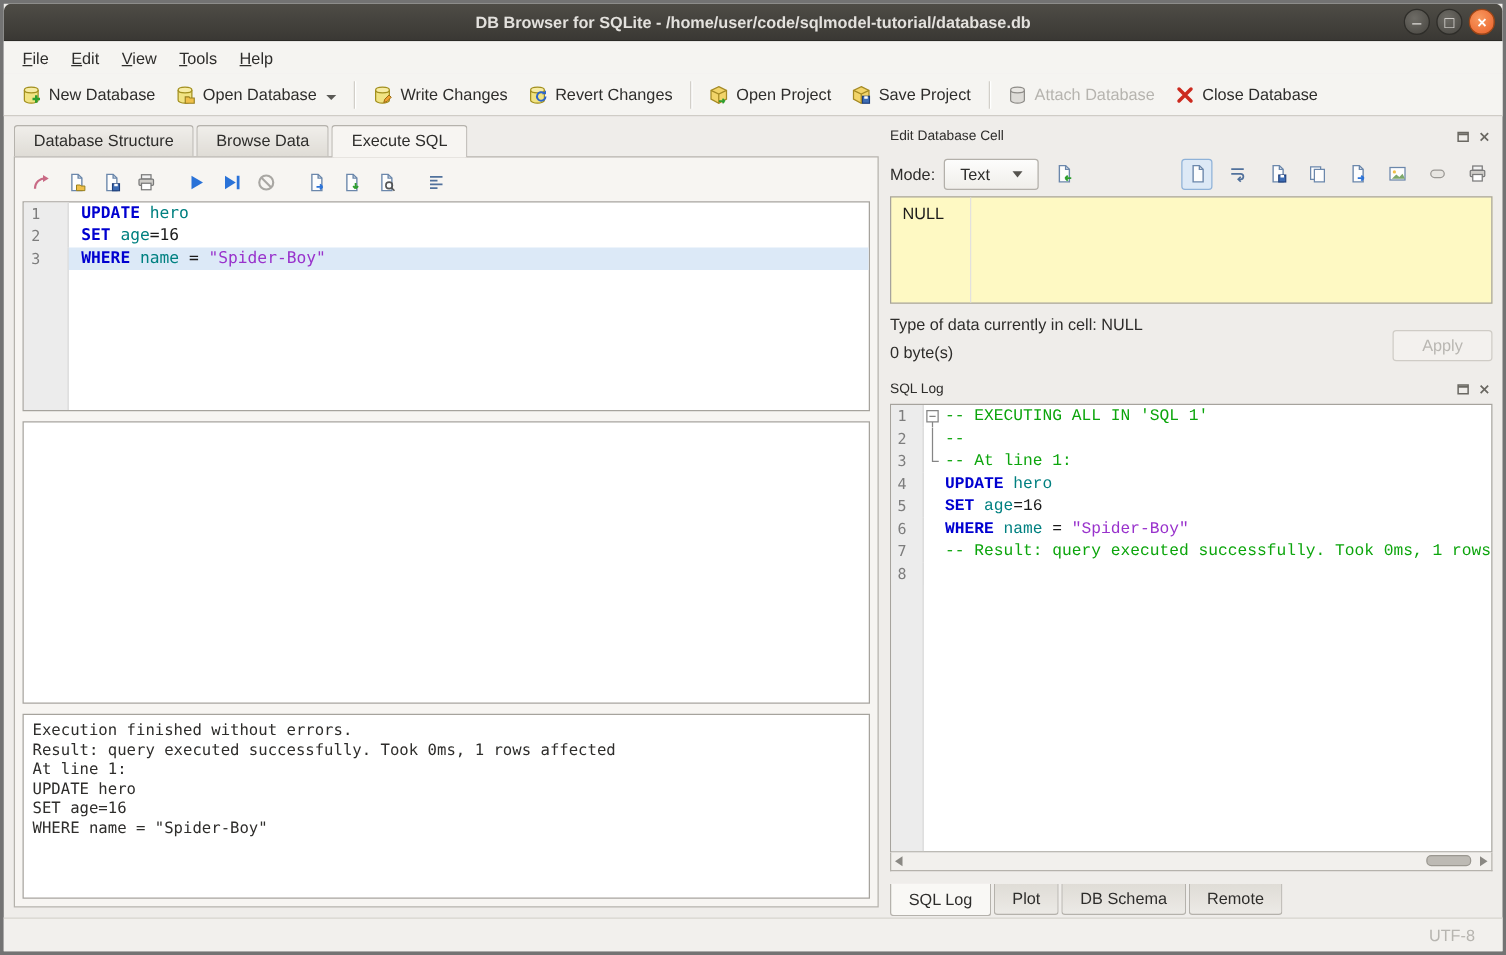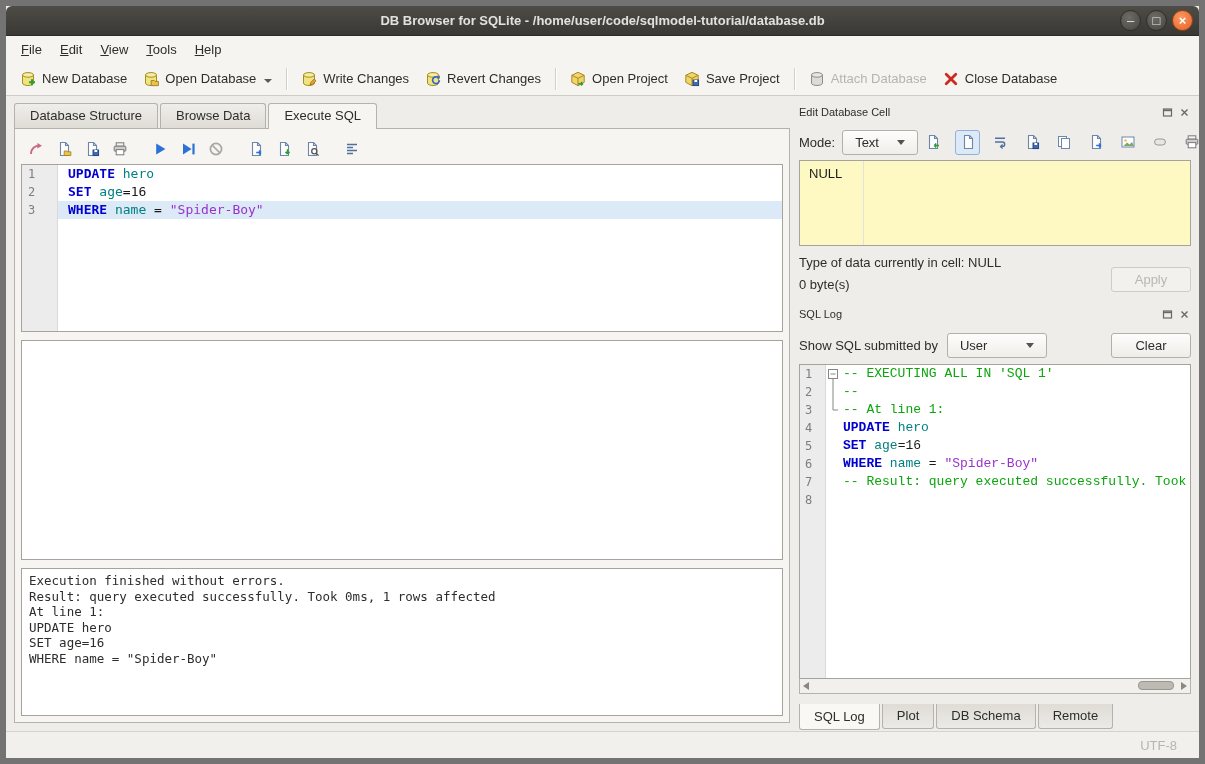--- a/index.html
+++ b/index.html
@@ -1,18 +1,18 @@
 <!DOCTYPE html>
 <html style="--c-kw: #0000d0; --c-id: #008080; --c-str: #9932cc; --c-com: #0ca50c; --c-pl: #1a1a1a;"><head>
 <meta charset="utf-8">
 <style>
   * { box-sizing: border-box; margin: 0; padding: 0; }
   html,body { width:1205px; height:764px; overflow:hidden; }
   body { font-family:"Liberation Sans",sans-serif; font-size:13px; color:#2e2d2b; background:#efedea; }
-  .window { width:1205px; height:764px; display:flex; flex-direction:column; border:6px solid #737373; background:#efedea; }
+  .window { width:1205px; height:764px; display:flex; flex-direction:column; border:3px solid #737373; background:#efedea; }
 
   
   .titlebar { height:30px; flex:none; background:linear-gradient(#4e4c46,#3a3834); border-bottom:1px solid #2b2a26; border-radius:6px 6px 0 0; position:relative; display:flex; align-items:center; justify-content:center; }
   .title-text { color:#e3e1dd; font-weight:bold; font-size:13px; }
   .window-controls { position:absolute; right:6px; top:4px; display:flex; gap:5px; }
   .ctl { width:21px; height:21px; border-radius:50%; display:flex; align-items:center; justify-content:center; font-size:13px; line-height:1; color:#e6e4e0; background:radial-gradient(circle at 40% 35%, #6e6c66, #474540); border:1px solid #2e2d29; }
   .ctl.close { background:radial-gradient(circle at 40% 35%, #f89a60, #ea5f28); border-color:#9c4516; color:#fff; font-weight:bold; }
 
   
   .menubar { height:26px; flex:none; background:#f5f4f1; display:flex; align-items:center; padding:0 6px; }
@@ -24,21 +24,21 @@
   .tb-btn.disabled .tb-label { color:#b6b4af; }
   .dd-arrow { width:0; height:0; border-left:4px solid transparent; border-right:4px solid transparent; border-top:4px solid #5a5955; margin-left:2px; margin-top:4px; }
   .tb-sep { width:1px; height:22px; background:#d2cfc9; box-shadow:1px 0 0 #ffffff; margin:0 6px; }
   .icon { display:inline-flex; align-items:center; justify-content:center; }
   .icon svg { display:block; }
 
   
   .workspace { flex:1; display:flex; min-height:0; }
 
   
-  .left-pane { width:784px; flex:none; display:flex; flex-direction:column; padding:7px 0 8px 8px; min-height:0; }
+  .left-pane { width:700px; flex:none; display:flex; flex-direction:column; padding:7px 0 8px 8px; min-height:0; }
   .main-tabbar { display:flex; align-items:flex-end; height:25px; position:relative; z-index:2; }
   .tab { padding:4px 15px 5px 15px; border:1px solid #b5b2ac; border-bottom:none; border-radius:3px 3px 0 0; background:linear-gradient(#f0eeea,#dfdcd6); margin-right:2px; font-size:13px; cursor:default; }
   .tab.active { background:#f7f5f2; margin-bottom:-1px; padding-bottom:6px; }
   .main-content { flex:1; border:1px solid #b5b2ac; background:#f7f5f2; display:flex; flex-direction:column; padding:5px 6px 6px 6px; min-height:0; }
 
   .sql-toolbar { height:30px; flex:none; display:flex; align-items:center; gap:3px; padding:2px; }
   .sqltb-btn { width:25px; height:25px; display:flex; align-items:center; justify-content:center; border-radius:3px; }
   .sqltb-sep { width:9px; }
 
   .sql-tabbar { height:26px; flex:none; display:flex; align-items:flex-end; margin-top:1px; position:relative; z-index:2; }
@@ -436,29 +436,20 @@
               </svg>
             </span>
             <span class="dock-icon">
               <svg width="11" height="11" viewBox="0 0 11 11">
                 <path d="M2.5 2.5l6 6M8.5 2.5l-6 6" stroke="#6a6862" stroke-width="1.4"></path>
               </svg>
             </span>
           </span>
       </div>
 
-      <div class="filter-row">
-        <span>Show SQL submitted by</span>
-        <div class="combo user">
-          <span>User</span>
-          <span class="arrow"></span>
-        </div>
-        <span class="spacer"></span>
-        <button class="btn">Clear</button>
-      </div>
 
       <div class="log-editor" id="log-editor">
         <div class="gutter-strip"></div>
       <div class="code-line"><span class="ln">1</span><span class="fold"><svg width="15" height="18">
                 <rect x="2.5" y="4.5" width="9" height="9" fill="#fff" stroke="#858585"></rect>
                 <line x1="4.5" y1="9" x2="9.5" y2="9" stroke="#858585"></line>
                 <line x1="7" y1="13.5" x2="7" y2="18" stroke="#858585"></line>
               </svg></span><span class="code"><span class="tok-com">-- EXECUTING ALL IN 'SQL 1'</span></span></div>
           <div class="code-line"><span class="ln">2</span><span class="fold"><svg width="15" height="18">
                 <line x1="7" y1="0" x2="7" y2="18" stroke="#858585"></line>

